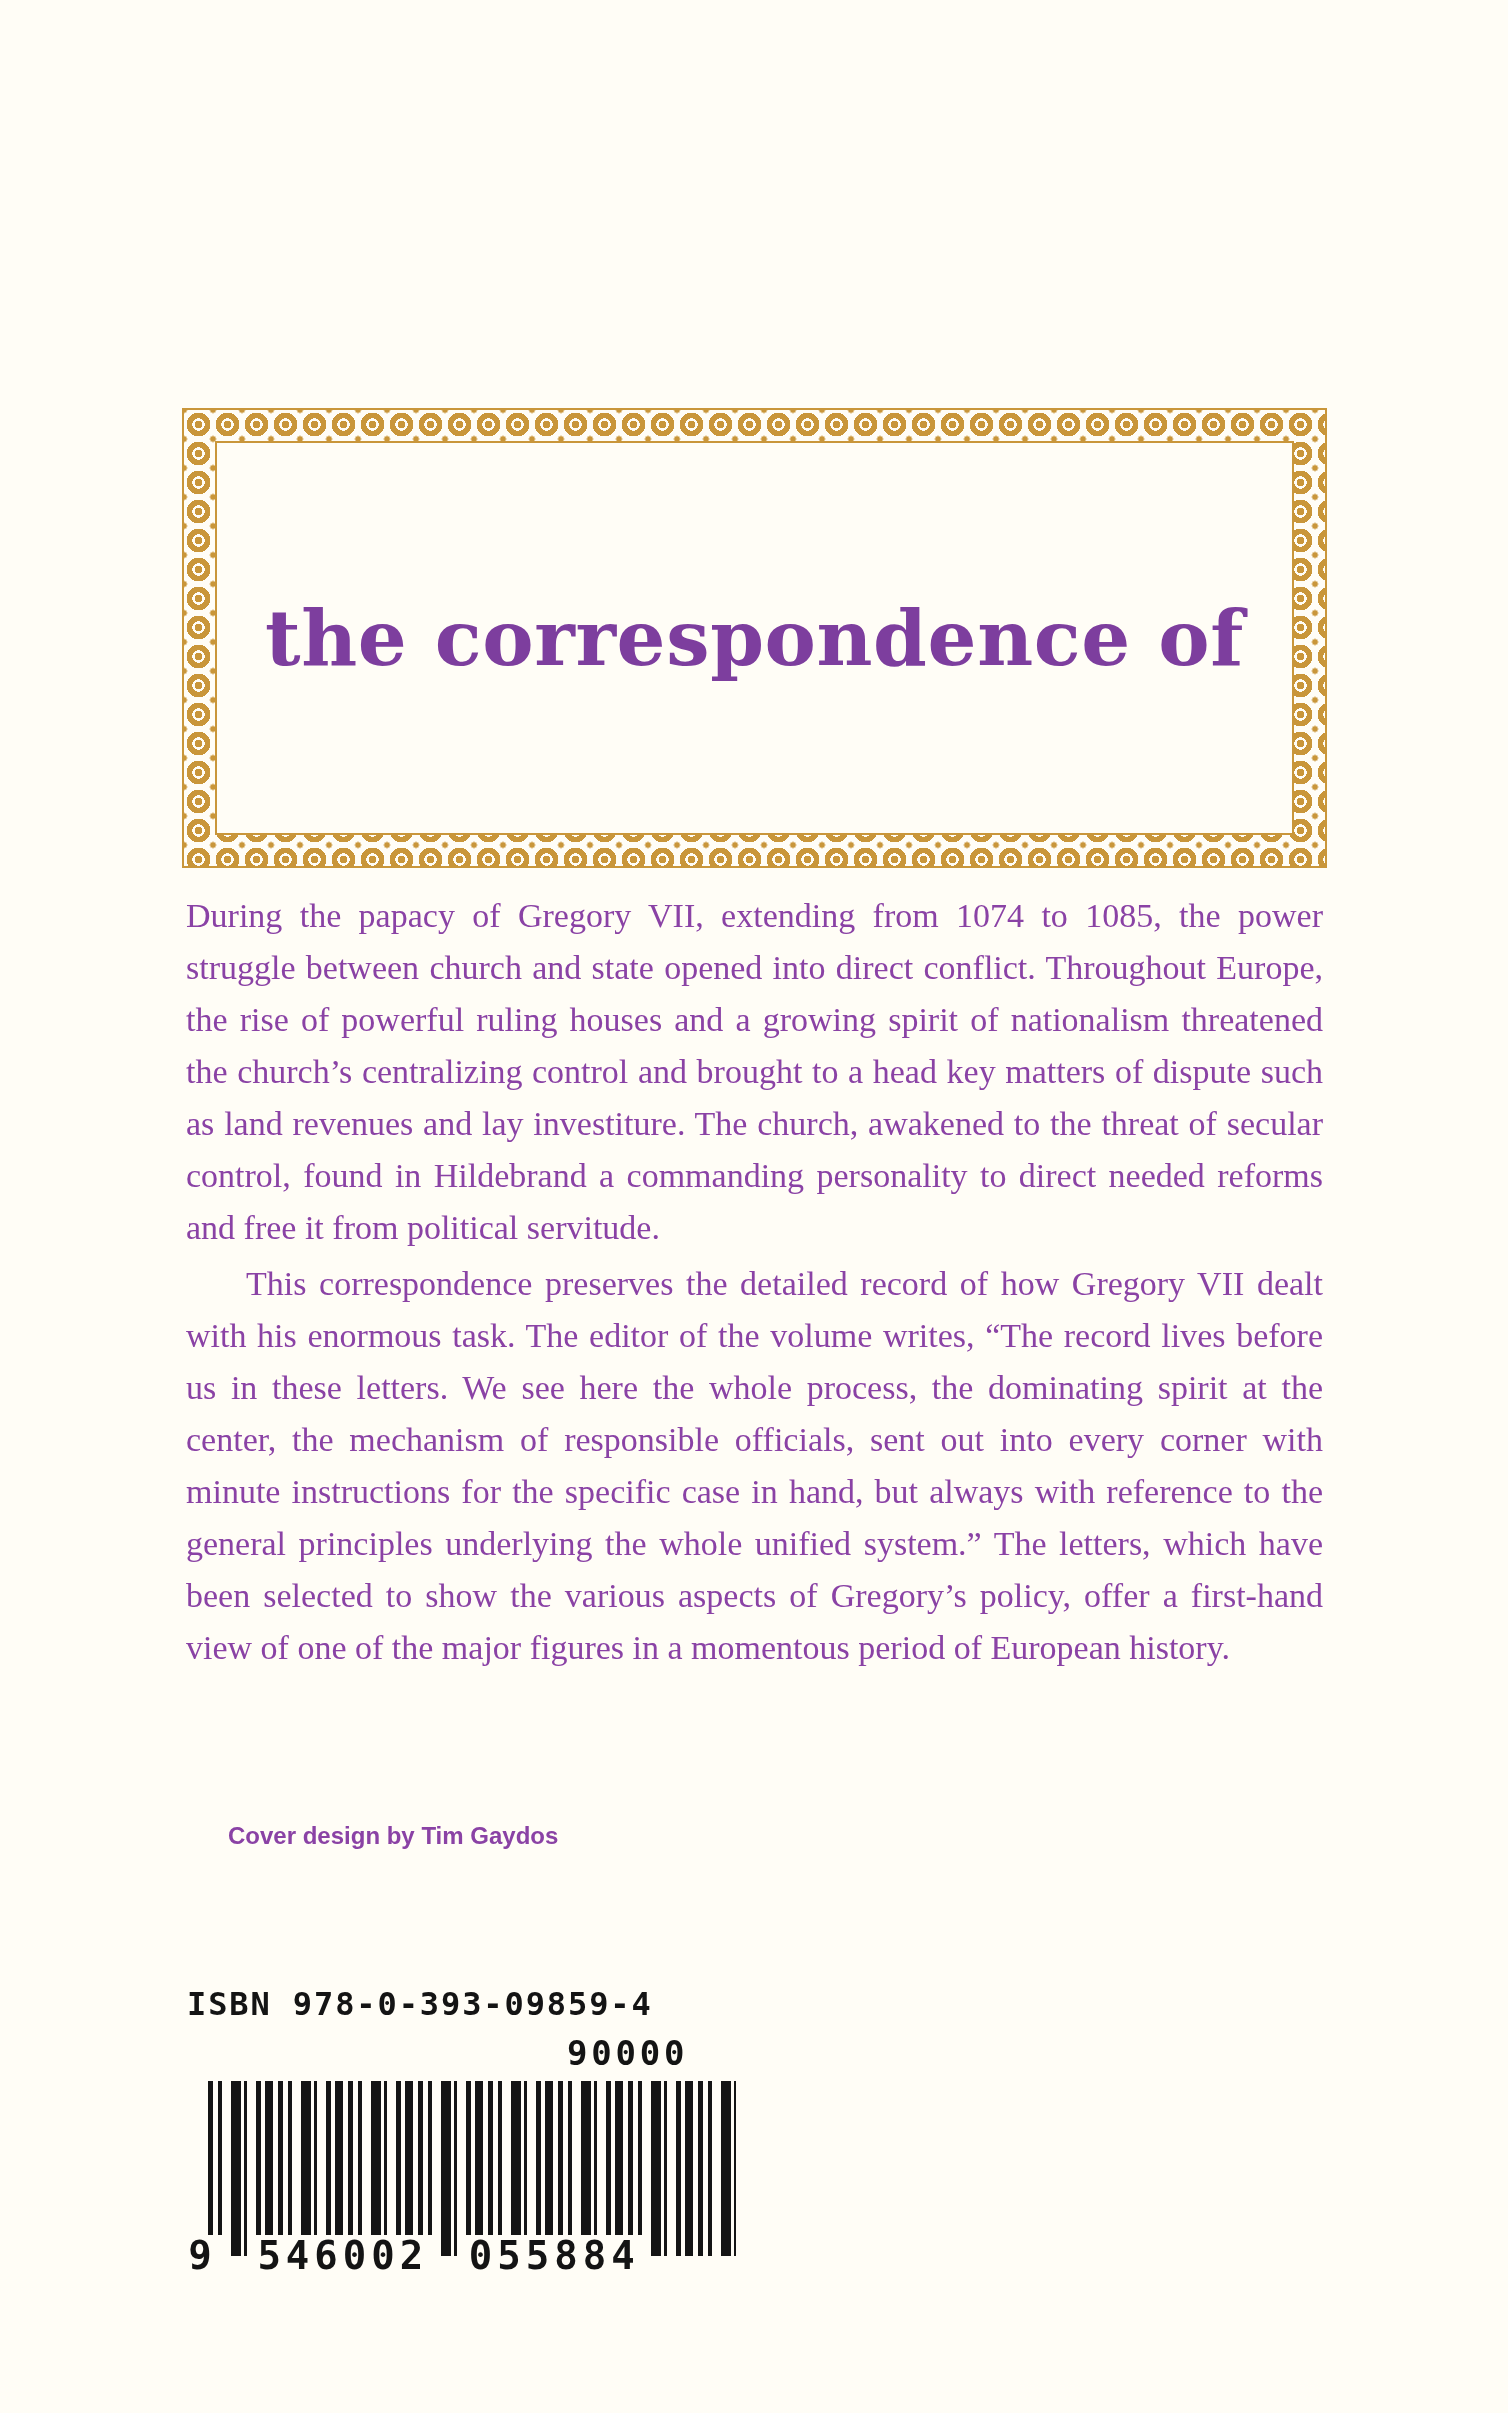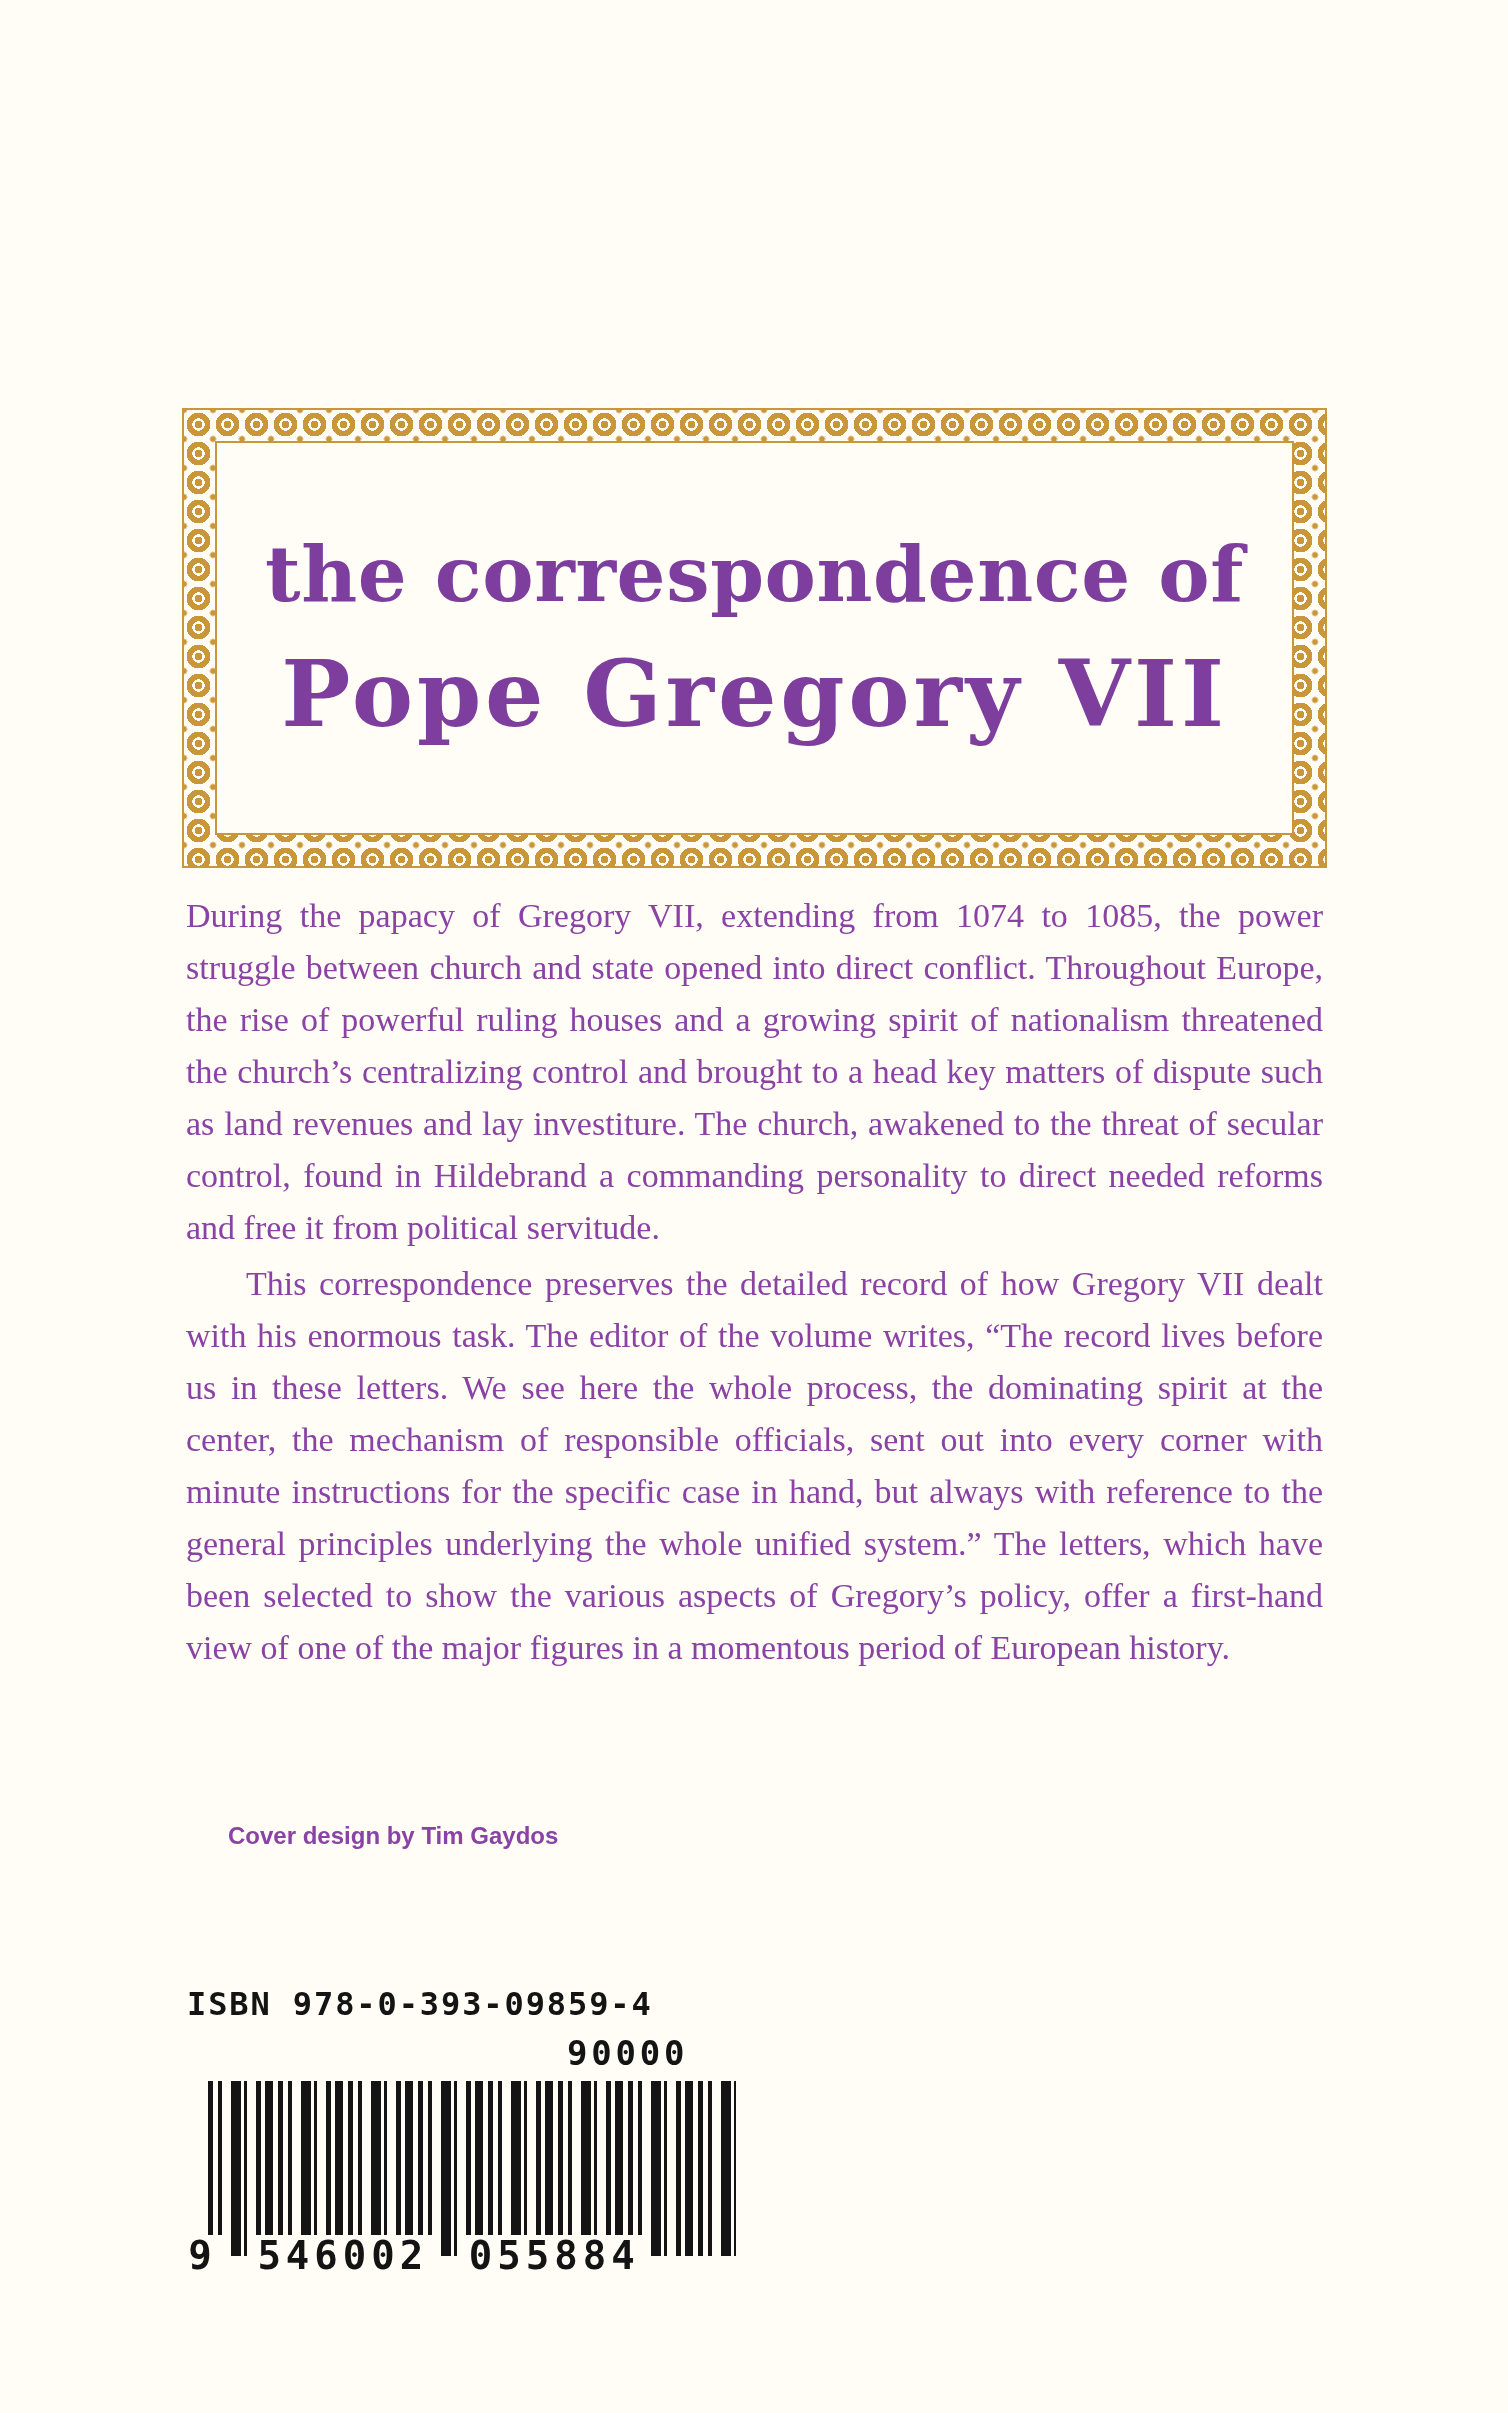--- a/index.html
+++ b/index.html
@@ -130,21 +130,20 @@
   }
 </style>
 </head>
 <body>
 
 <div class="page">
 
   <div class="title-frame">
     <div class="title-frame-inner">
       <div class="title-line1">the correspondence of</div>
-      <div class="title-line2">Pope Gregory VII</div>
     </div>
   </div>
 
   <div class="body-text">
     <p>During the papacy of Gregory VII, extending from 1074 to 1085, the power struggle between church and state opened into direct conflict. Throughout Europe, the rise of powerful ruling houses and a growing spirit of nationalism threatened the church’s centralizing control and brought to a head key matters of dispute such as land revenues and lay investiture. The church, awakened to the threat of secular control, found in Hildebrand a commanding personality to direct needed reforms and free it from political servitude.</p>
     <p class="indented">This correspondence preserves the detailed record of how Gregory VII dealt with his enormous task. The editor of the volume writes, “The record lives before us in these letters. We see here the whole process, the dominating spirit at the center, the mechanism of responsible officials, sent out into every corner with minute instructions for the specific case in hand, but always with reference to the general principles underlying the whole unified system.” The letters, which have been selected to show the various aspects of Gregory’s policy, offer a first-hand view of one of the major figures in a momentous period of European history.</p>
   </div>
 
   <div class="credit">Cover design by Tim Gaydos</div>
 

